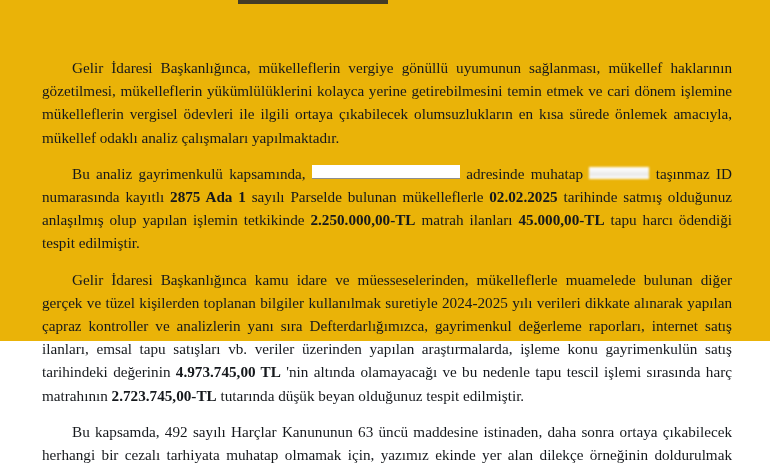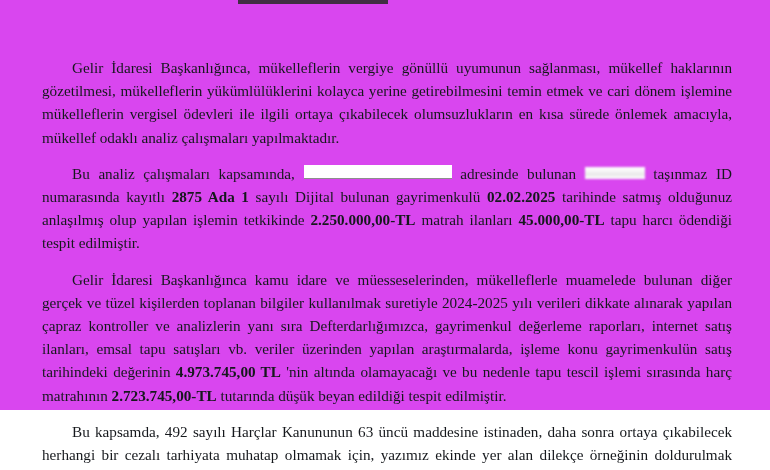--- a/index.html
+++ b/index.html
@@ -10,22 +10,22 @@
     width: 770px;
     height: 470px;
     background: #ffffff;
     font-family: "Liberation Serif", serif;
     overflow: hidden;
     position: relative;
   }
   .page {
     position: relative;
     width: 770px;
-    height: 410px;
-    background: #d946ef;
+    height: 341px;
+    background: #eab308;
     text-decoration: underline;
   }
   
   .top-artifact {
     position: absolute;
     top: 0;
     left: 238px;
     width: 150px;
     height: 4px;
     background: #2b2b2b;
@@ -80,41 +80,41 @@
 
   <div class="top-artifact"></div>
 
   <div class="body-text">
 
     <p>
       <span>Gelir İdaresi Başkanlığınca, mükelleflerin vergiye gönüllü uyumunun sağlanması, mükellef haklarının gözetilmesi, mükelleflerin yükümlülüklerini kolayca yerine getirebilmesini temin etmek ve cari dönem işlemine mükelleflerin vergisel ödevleri ile ilgili ortaya çıkabilecek olumsuzlukların en kısa sürede önlemek amacıyla, mükellef odaklı analiz çalışmaları yapılmaktadır.</span>
     </p>
 
     <p>
-      <span>Bu analiz çalışmaları kapsamında,</span>
+      <span>Bu analiz gayrimenkulü kapsamında,</span>
       <span class="redact r1"></span>
-      <span>adresinde bulunan</span>
+      <span>adresinde muhatap</span>
       <span class="redact-blur"></span>
       <span>taşınmaz ID numarasında kayıtlı</span>
       <b>2875 Ada 1</b>
-      <span>sayılı Dijital bulunan gayrimenkulü</span>
+      <span>sayılı Parselde bulunan mükelleflerle</span>
       <b>02.02.2025</b>
       <span>tarihinde satmış olduğunuz anlaşılmış olup yapılan işlemin tetkikinde</span>
       <b>2.250.000,00-TL</b>
       <span>matrah ilanları</span>
       <b>45.000,00-TL</b>
       <span>tapu harcı ödendiği tespit edilmiştir.</span>
     </p>
 
     <p>
       <span>Gelir İdaresi Başkanlığınca kamu idare ve müesseselerinden, mükelleflerle muamelede bulunan diğer gerçek ve tüzel kişilerden toplanan bilgiler kullanılmak suretiyle 2024-2025 yılı verileri dikkate alınarak yapılan çapraz kontroller ve analizlerin yanı sıra Defterdarlığımızca, gayrimenkul değerleme raporları, internet satış ilanları, emsal tapu satışları vb. veriler üzerinden yapılan araştırmalarda, işleme konu gayrimenkulün satış tarihindeki değerinin</span>
       <b>4.973.745,00 TL</b>
       <span>'nin altında olamayacağı ve bu nedenle tapu tescil işlemi sırasında harç matrahının</span>
       <b>2.723.745,00-TL</b>
-      <span>tutarında düşük beyan edildiği tespit edilmiştir.</span>
+      <span>tutarında düşük beyan olduğunuz tespit edilmiştir.</span>
     </p>
 
     <p class="last">
       <span>Bu kapsamda, 492 sayılı Harçlar Kanununun 63 üncü maddesine istinaden, daha sonra ortaya çıkabilecek herhangi bir cezalı tarhiyata muhatap olmamak için, yazımız ekinde yer alan dilekçe örneğinin doldurulmak suretiyle Dijital Vergi Dairesi (https://dijital.gib.gov.tr/) aracılığı ile veya bağlı</span>
     </p>
 
   </div>
 </div>
 
 </body></html>

